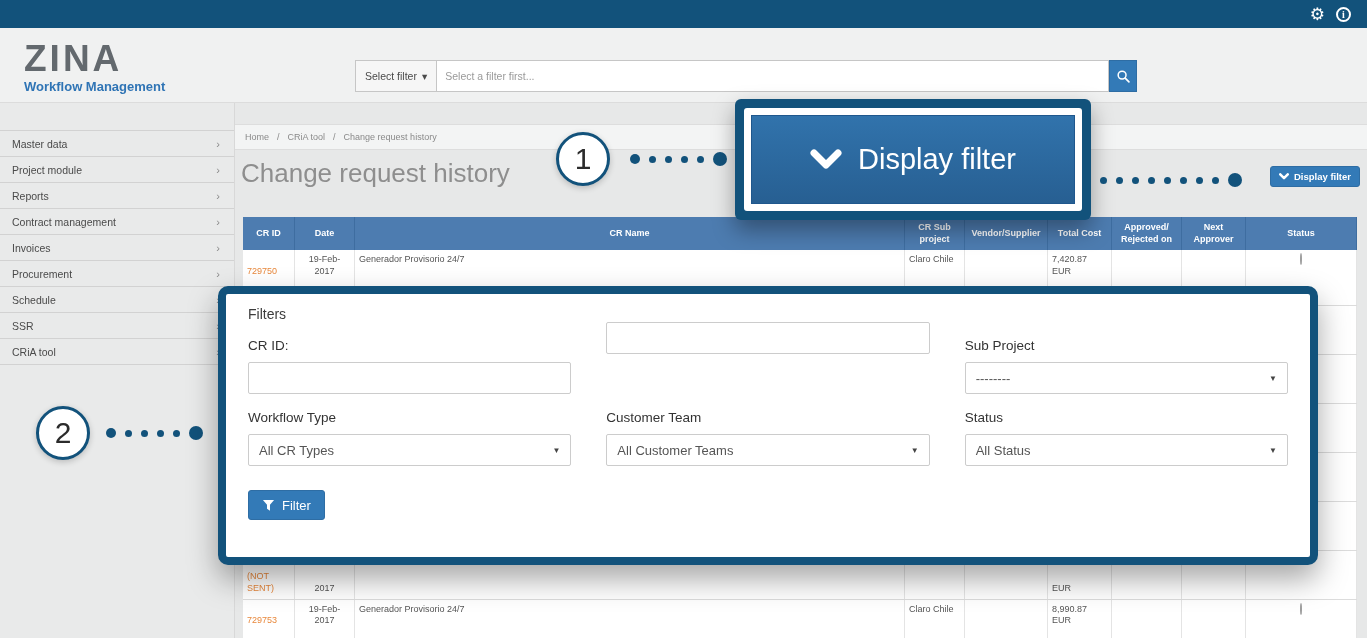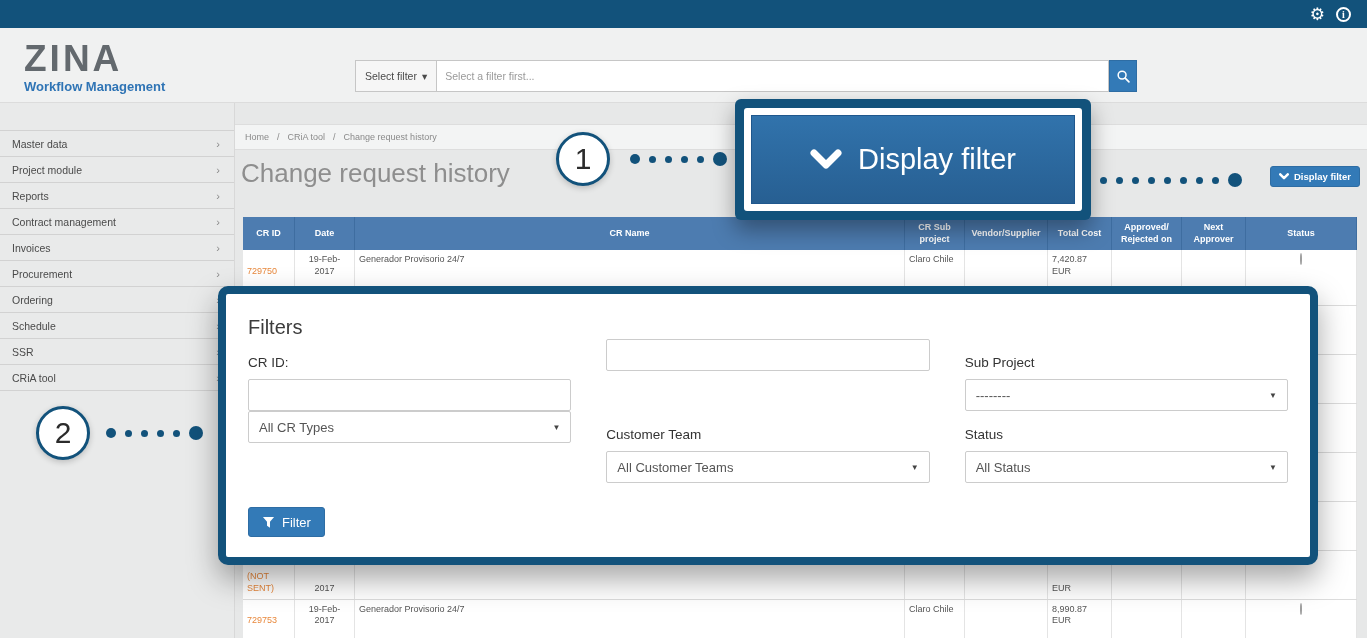--- a/index.html
+++ b/index.html
@@ -74,21 +74,21 @@
                 border-radius:6px; padding:9px; z-index:30; box-shadow:0 10px 22px rgba(0,0,0,.35); }
   .df-white { background:#fff; border-radius:3px; height:100%; padding:7px; }
   .df-btn { width:100%; height:100%; background:linear-gradient(#3173ac,#275f92); border:1px solid #1f578d;
             display:flex; align-items:center; justify-content:center; gap:16px; color:#fff;
             font-size:29px; font-weight:500; cursor:pointer; }
 
   
   .filters-panel { position:absolute; left:218px; top:286px; width:1100px; height:279px; background:#fff;
                    border:8px solid #12527b; border-radius:10px; z-index:40;
                    box-shadow:0 14px 30px rgba(0,0,0,.35); padding:10px 22px; }
-  .filters-title { font-size:20px; color:#3c3c3c; font-weight:400; margin-top:12px; }
+  .filters-title { font-size:14px; color:#3c3c3c; font-weight:400; margin-top:2px; }
   .filters-grid { display:grid; grid-template-columns:repeat(3, 1fr); column-gap:35px; margin-top:0; }
   .field-label { font-size:13.5px; font-weight:400; color:#333; margin:16px 0 9px; }
   .text-input { width:100%; height:32px; border:1px solid #ccc; border-radius:2px; font-size:13px; padding:0 8px; outline:none; }
   .select { width:100%; height:32px; border:1px solid #ccc; border-radius:2px; background:#fff;
             display:flex; align-items:center; justify-content:space-between; padding:0 10px;
             font-size:13px; color:#555; cursor:pointer; }
   .select .arrow { font-size:8px; color:#444; }
   .filter-btn { margin-top:24px; height:30px; padding:0 13px; background:#337ab7; color:#fff;
                 border:1px solid #2e6da4; border-radius:3px; font-size:13px; display:inline-flex;
                 align-items:center; gap:7px; cursor:pointer; }
@@ -140,24 +140,20 @@
       <div class="menu-item">
           <span>Contract management</span>
           <span class="menu-chevron">›</span>
         </div>
       <div class="menu-item">
           <span>Invoices</span>
           <span class="menu-chevron">›</span>
         </div>
       <div class="menu-item">
           <span>Procurement</span>
-          <span class="menu-chevron">›</span>
-        </div>
-      <div class="menu-item">
-          <span>Ordering</span>
           <span class="menu-chevron">›</span>
         </div>
       <div class="menu-item">
           <span>Schedule</span>
           <span class="menu-chevron">›</span>
         </div>
       <div class="menu-item">
           <span>SSR</span>
           <span class="menu-chevron">›</span>
         </div>
@@ -365,20 +361,21 @@
         <input class="text-input" type="text" value="" style="">
       </div>
       <div>
         <div class="field-label">Sub Project</div>
         <div class="select">
           <span>--------</span>
           <span class="arrow">▼</span>
         </div>
       </div>
       <div>
+        <div class="field-label">Workflow Type</div>
         <div class="select">
           <span>All CR Types</span>
           <span class="arrow">▼</span>
         </div>
       </div>
       <div>
         <div class="field-label">Customer Team</div>
         <div class="select">
           <span>All Customer Teams</span>
           <span class="arrow">▼</span>

